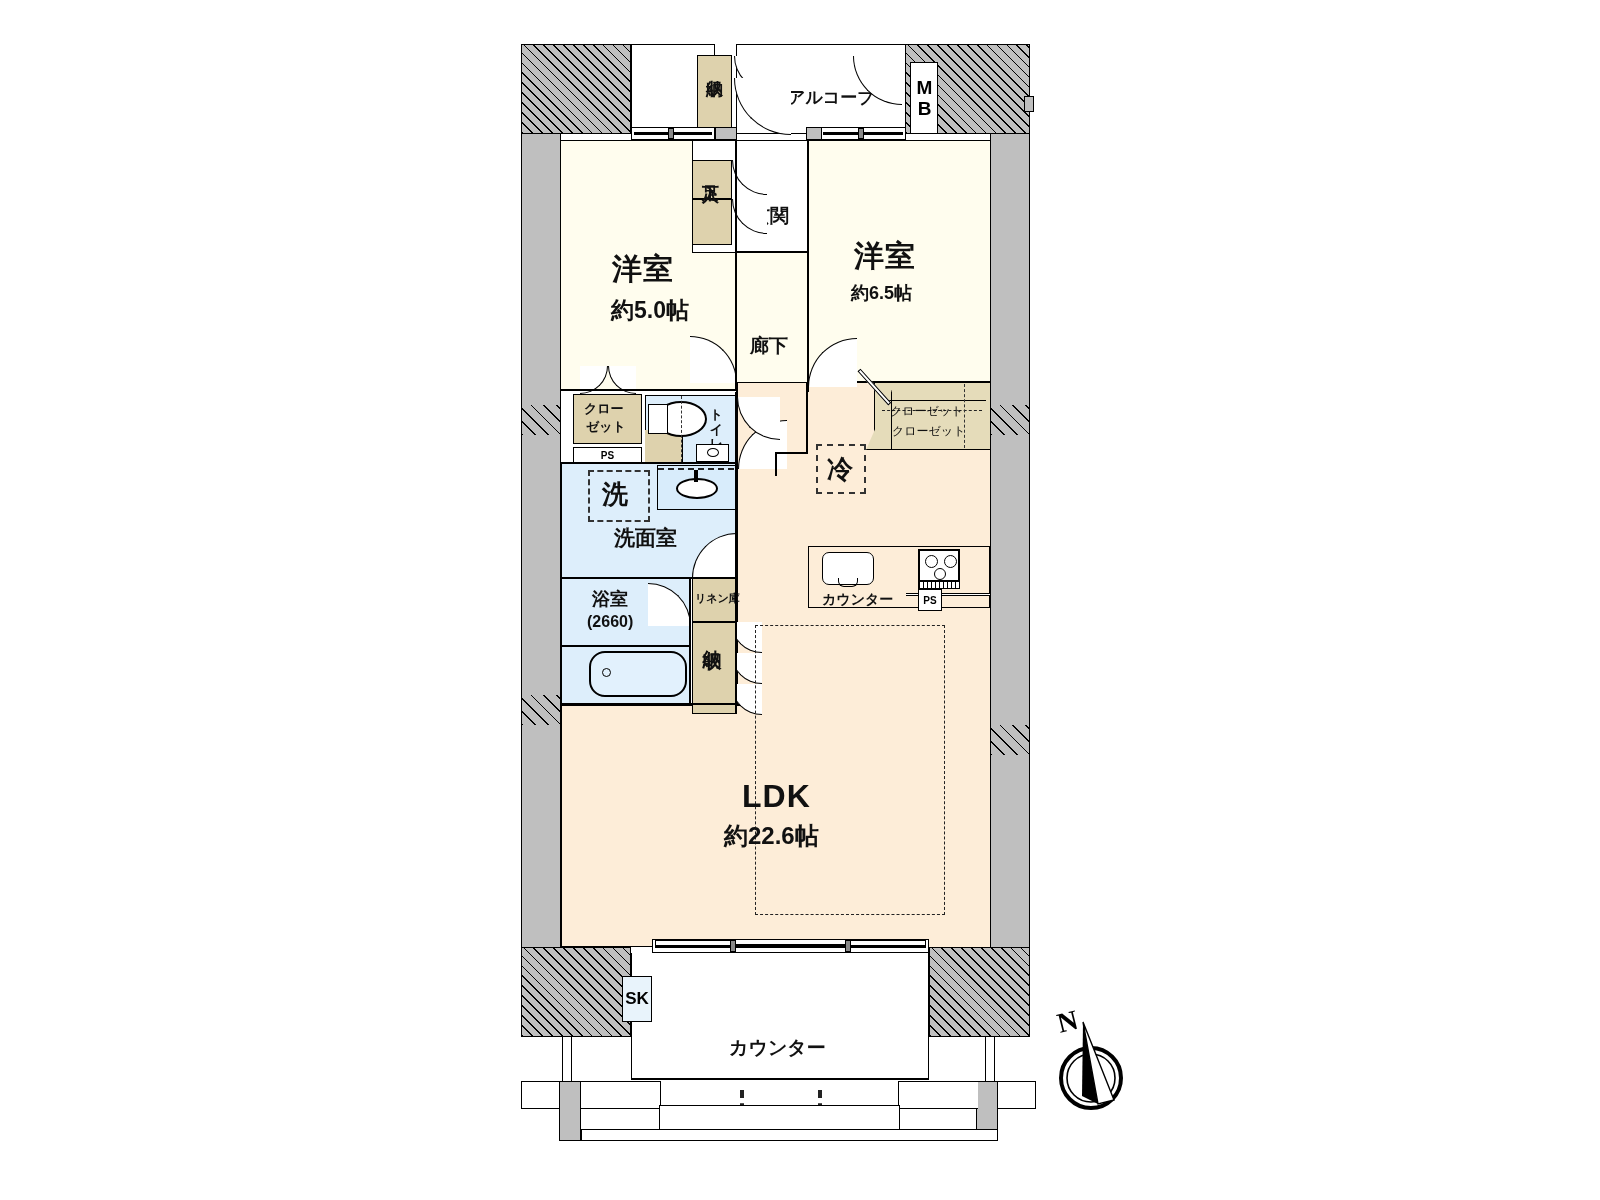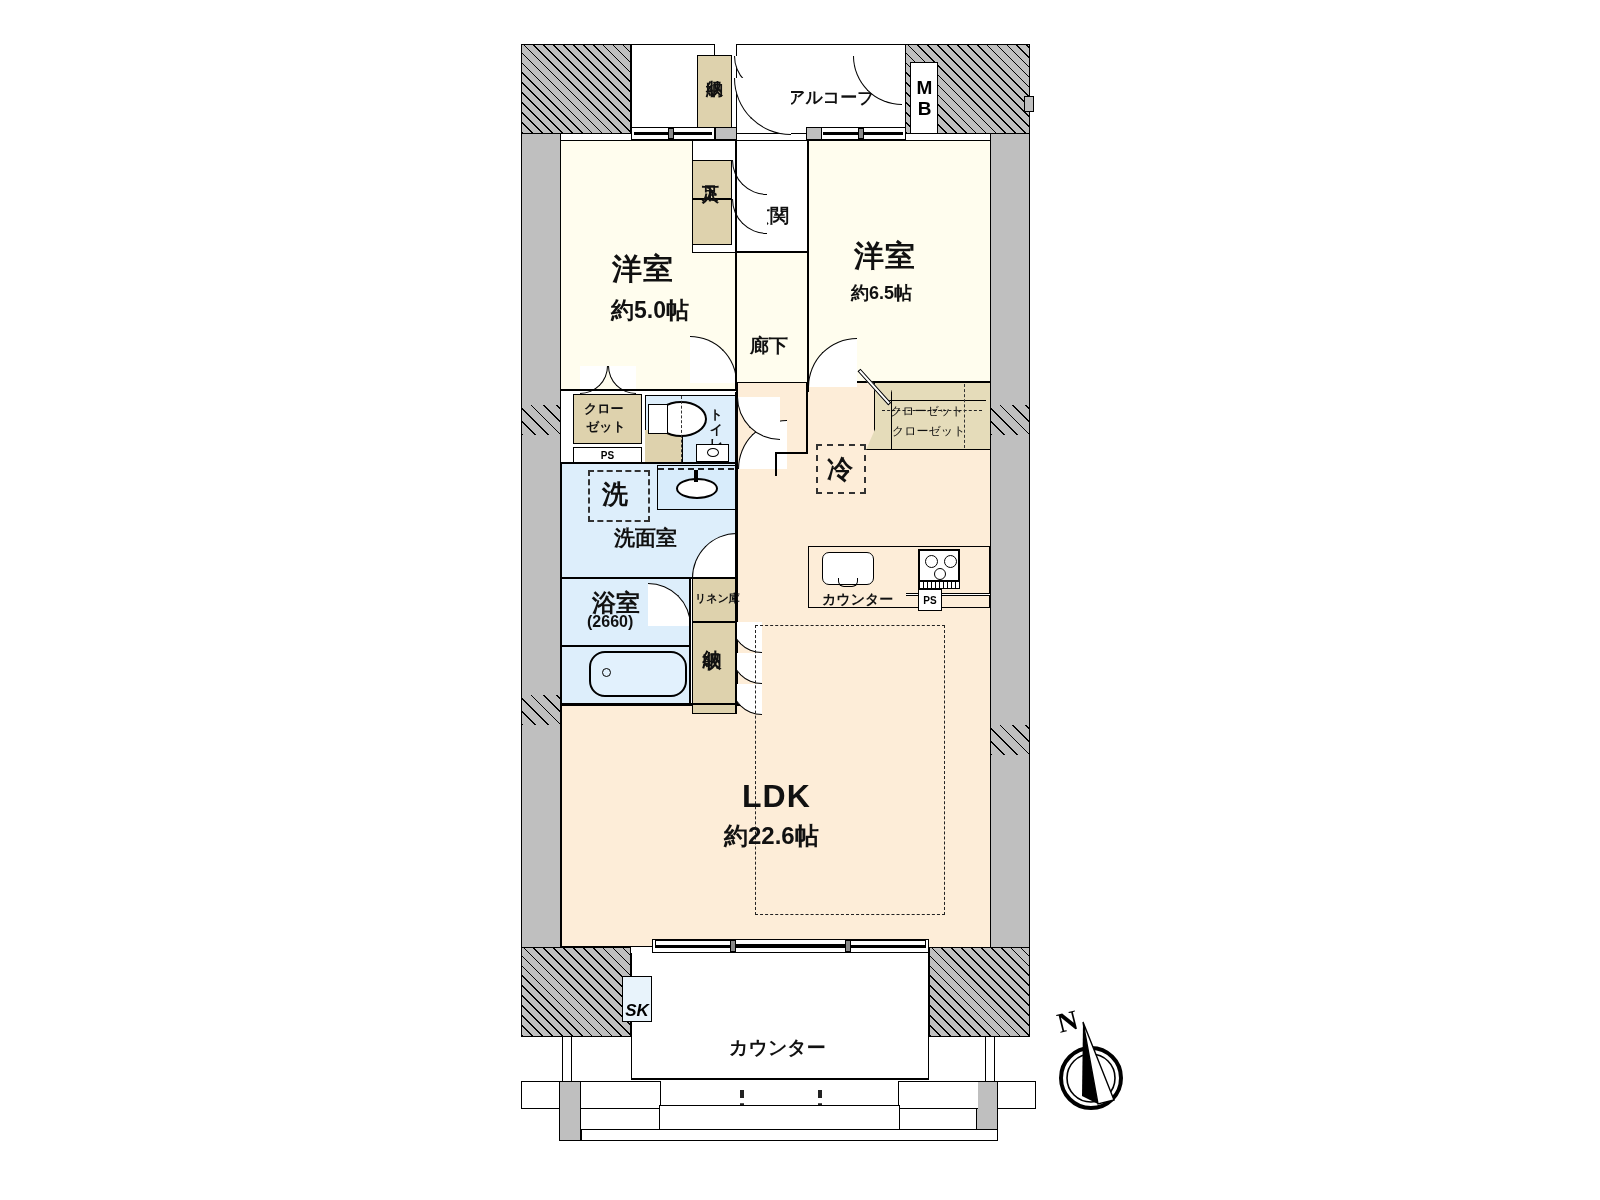--- a/index.html
+++ b/index.html
@@ -49,22 +49,22 @@
   .sw-br{border-radius:0 0 100% 0;border-left:none;border-top:none;}
 
   
   .win{background:#fff;border:1.5px solid #000;}
   .winbar{background:#000;}
   .winsash{background:#8a8a8a;border:1.5px solid #000;}
 
   
   .tag{background:#fff;border:1.5px solid #000;display:flex;align-items:center;
        justify-content:center;font-size:12px;color:#000;font-weight:bold;}
-  .tagsk{background:#e8f3fb;border:1.5px solid #000;display:flex;align-items:flex-end;
-       justify-content:center;font-size:17px;font-weight:600;color:#000;font-style:italic;}
+  .tagsk{background:#e8f3fb;border:1.5px solid #000;display:flex;align-items:center;
+       justify-content:center;font-size:17px;font-weight:600;color:#000;}
 
   
   .fix{border:1.5px solid #000;background:#fff;}
   .tub{border:2px solid #000;background:#e2f1fd;border-radius:16px;}
   .bowl{border:2px solid #000;background:#fff;border-radius:50%;}
   .sinkO{border:2px solid #000;background:#fff;border-radius:50%;}
   .stove{border:2px solid #000;background:#fff;}
   .burner{border:1.5px solid #000;border-radius:50%;background:#fff;position:absolute;}
   .grill{position:absolute;background:
      repeating-linear-gradient(90deg,#000 0 1.5px,#fff 1.5px 4px);
@@ -199,21 +199,21 @@
   <div class="ab dash" style="left:588px;top:470px;width:62px;height:52px;"></div>
   <div class="lbl b" style="left:602px;top:480px;font-size:26px;">洗</div>
 
   <div class="ab" style="left:657px;top:465px;width:80px;height:45px;background:#d8ecfb;border:1.5px solid #000;"></div>
   <div class="ab" style="left:658px;top:468px;width:76px;height:0;border-top:2px dashed #222;"></div>
   <div class="ab sinkO" style="left:676px;top:478px;width:42px;height:21px;"></div>
   <div class="ab" style="left:694px;top:470px;width:4px;height:12px;background:#000;"></div>
 
   <div class="lbl b" style="left:614px;top:527px;font-size:21px;">洗面室</div>
 
-  <div class="lbl b" style="left:592px;top:590px;font-size:24px;">浴室</div>
+  <div class="lbl b" style="left:592px;top:590px;font-size:18px;">浴室</div>
   <div class="lbl b" style="left:587px;top:613px;font-size:16px;">(2660)</div>
   <div class="ab" style="left:562px;top:645px;width:128px;height:1.5px;background:#000;"></div>
   <div class="ab tub" style="left:589px;top:651px;width:98px;height:46px;"></div>
   <div class="ab" style="left:602px;top:668px;width:9px;height:9px;border:1.5px solid #000;border-radius:50%;"></div>
 
   <div class="ab r-clo out" style="left:692px;top:578px;width:44px;height:44px;"></div>
   <div class="lbl b" style="left:695px;top:593px;font-size:11px;">リネン庫</div>
 
   <div class="ab r-clo out" style="left:692px;top:622px;width:44px;height:92px;"></div>
   <div class="lbl vert b" style="left:703px;top:635px;font-size:19px;">収納</div>

